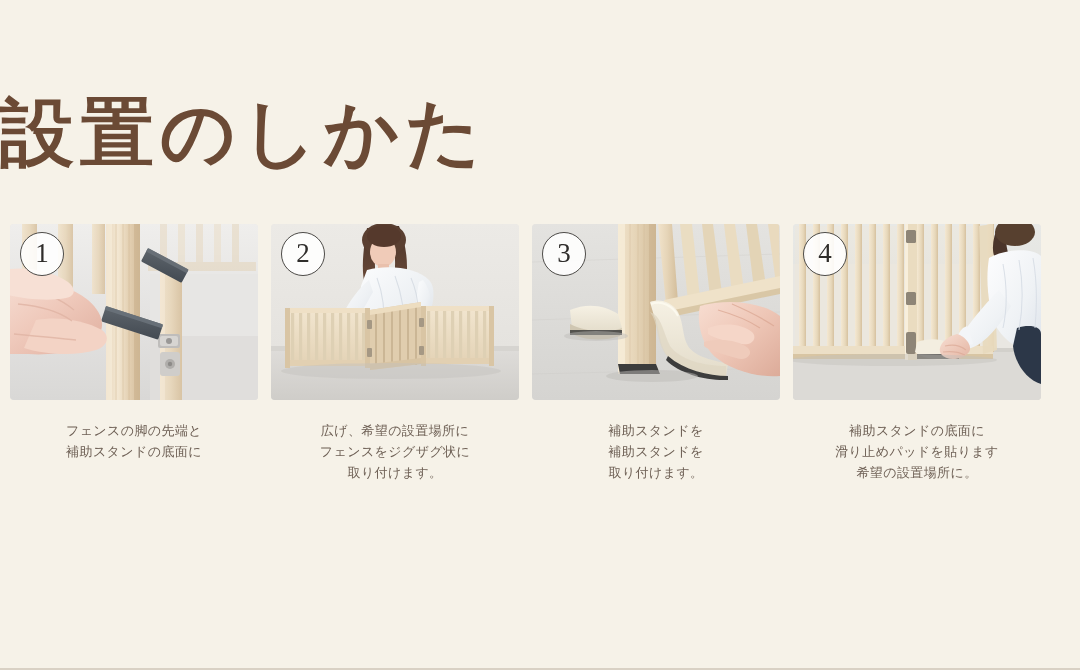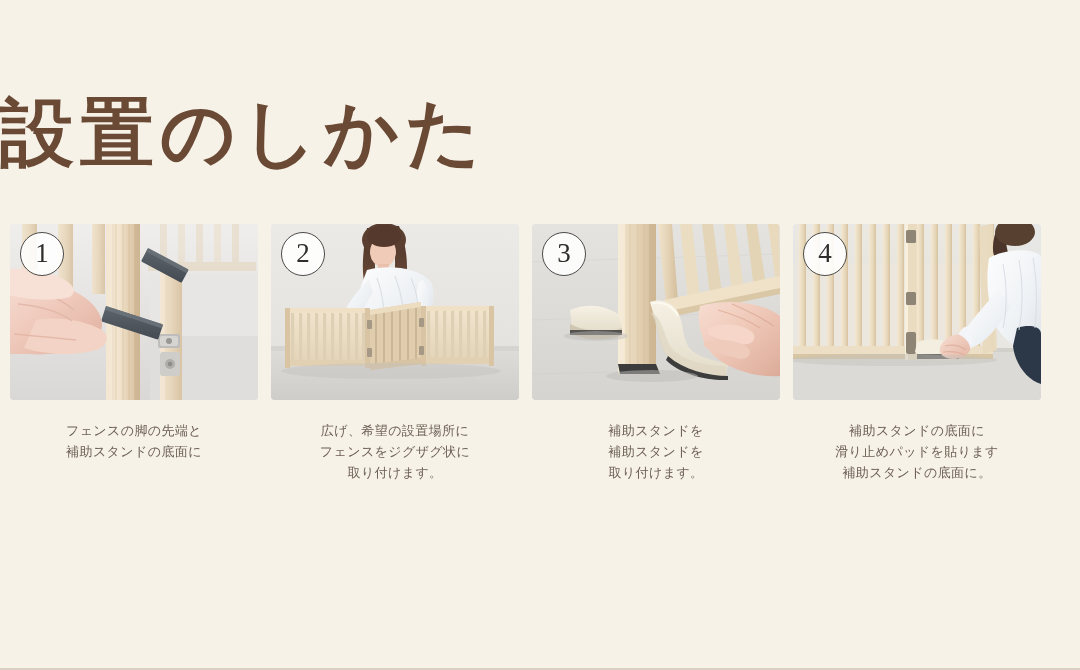--- a/index.html
+++ b/index.html
@@ -578,19 +578,19 @@
           <ellipse cx="100" cy="136" rx="104" ry="6" fill="#c3c1bd" opacity=".45"></ellipse>
         </svg>
       </div>
       <div class="badge">
         <span>4</span>
       </div>
     </div>
     <div class="caption">
       <span class="ln">補助スタンドの底面に</span>
       <span class="ln">滑り止めパッドを貼ります</span>
-      <span class="ln">補助スタンドの底面に。</span>
+      <span class="ln">希望の設置場所に。</span>
     </div>
   </div>
 
 </div>
 
 <div class="page-bottom-rule"></div>
 
 </body></html>

